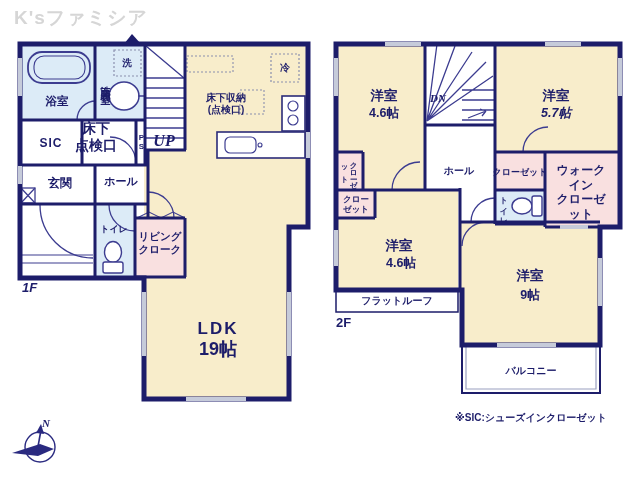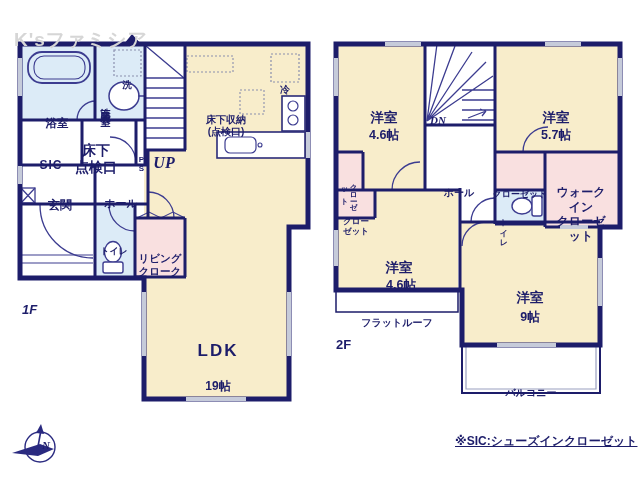--- a/index.html
+++ b/index.html
@@ -1,20 +1,20 @@
 <!DOCTYPE html>
 <html><head>
 <meta charset="utf-8">
 <style>
   html,body{margin:0;padding:0;background:#ffffff;}
   #stage{position:relative;width:640px;height:480px;background:#ffffff;overflow:hidden;
          font-family:"Liberation Sans","DejaVu Sans",sans-serif;}
   #plan-svg{position:absolute;left:0;top:0;}
   .lbl{position:absolute;transform:translate(-50%,-50%);color:#1d1d6a;text-align:center;
-       white-space:pre-line;line-height:1.22;font-weight:bold;margin-top:22px;}
+       white-space:pre-line;line-height:1.22;font-weight:bold;}
   .tl{transform:none;text-align:left;}
   .vert{writing-mode:vertical-rl;text-orientation:upright;letter-spacing:2px;}
   .ser{font-family:"Liberation Serif","DejaVu Serif",serif;font-style:italic;}
   .wm{color:#d6d6d6;letter-spacing:1px;}
 </style>
 </head>
 <body>
 
 <div id="stage">
 
@@ -155,40 +155,40 @@
 <span class="lbl" style="left:51px;top:143px;font-size:12px;letter-spacing:1px;">SIC</span>
 <span class="lbl" style="left:96px;top:137px;font-size:14px;">床下
 点検口</span>
 <span class="lbl vert" style="left:141px;top:142px;font-size:8px;letter-spacing:0;">PS</span>
 <span class="lbl" style="left:60px;top:183px;font-size:12px;">玄関</span>
 <span class="lbl" style="left:121px;top:182px;font-size:11px;">ホール</span>
 <span class="lbl" style="left:114px;top:229px;font-size:9px;">トイレ</span>
 <span class="lbl" style="left:160px;top:243px;font-size:10.5px;">リビング
 クローク</span>
 <span class="lbl" style="left:218px;top:329px;font-size:17px;letter-spacing:2px;">LDK</span>
-<span class="lbl" style="left:218px;top:364px;font-size:12px;text-align:center;">19帖</span>
+<span class="lbl" style="left:218px;top:350px;font-size:18px;text-align:center;">19帖</span>
 <span class="lbl tl" style="left:22px;top:280px;font-size:13px;font-style:italic;">1F</span>
 
 <span class="lbl" style="left:384px;top:96px;font-size:13.5px;">洋室</span>
 <span class="lbl" style="left:384px;top:114px;font-size:12.5px;">4.6帖</span>
 <span class="lbl ser" style="left:438px;top:99px;font-size:11px;">DN</span>
 <span class="lbl" style="left:556px;top:96px;font-size:13.5px;">洋室</span>
-<span class="lbl" style="left:556px;top:114px;font-size:12.5px;">5.7帖</span>
+<span class="lbl" style="left:556px;top:114px;font-size:12.5px;font-style:italic;">5.7帖</span>
 <span class="lbl vert" style="left:349px;top:171px;font-size:7.5px;height:34px;letter-spacing:1px;">クローゼット</span>
 <span class="lbl" style="left:356px;top:204px;font-size:8.5px;">クロー
 ゼット</span>
 <span class="lbl" style="left:459px;top:171px;font-size:10px;">ホール</span>
 <span class="lbl" style="left:520px;top:172px;font-size:9px;">クローゼット</span>
 <span class="lbl" style="left:581px;top:192px;font-size:12px;">ウォークイン
 クローゼット</span>
 <span class="lbl vert" style="left:503px;top:206px;font-size:8px;letter-spacing:1px;">トイレ</span>
 <span class="lbl" style="left:399px;top:246px;font-size:13.5px;">洋室</span>
 <span class="lbl" style="left:401px;top:264px;font-size:12.5px;">4.6帖</span>
 <span class="lbl" style="left:530px;top:276px;font-size:13.5px;">洋室</span>
 <span class="lbl" style="left:530px;top:296px;font-size:12.5px;">9帖</span>
 <span class="lbl" style="left:397px;top:301px;font-size:10px;">フラットルーフ</span>
 <span class="lbl" style="left:531px;top:371px;font-size:10px;">バルコニー</span>
 <span class="lbl tl" style="left:336px;top:315px;font-size:13px;text-align:right;">2F</span>
 
-<span class="lbl tl" style="left:455px;top:412px;font-size:12px;text-decoration:underline;">※SIC:シューズインクローゼット</span>
+<span class="lbl tl" style="left:455px;top:412px;font-size:10px;">※SIC:シューズインクローゼット</span>
 <span class="lbl ser" style="left:46px;top:424px;font-size:11px;">N</span>
 
 </div>
 
 </body></html>

